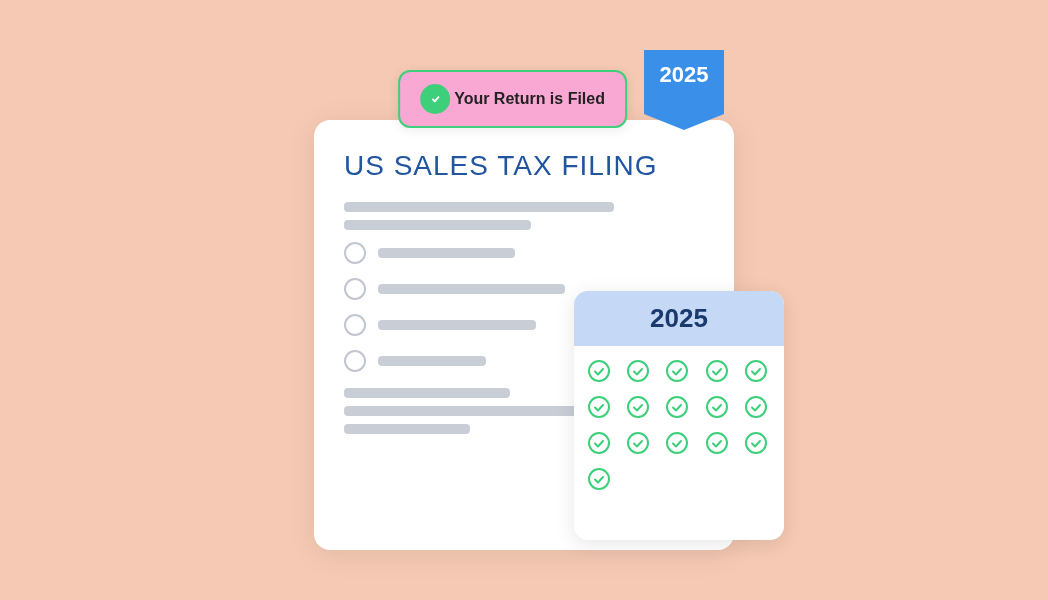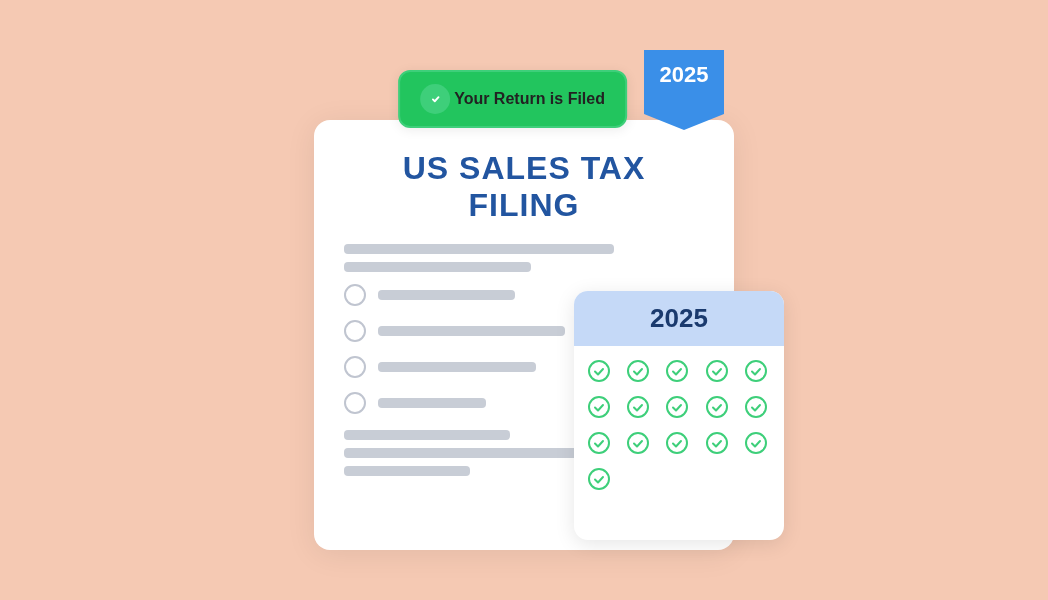--- a/index.html
+++ b/index.html
@@ -56,23 +56,23 @@
       border-radius: 16px;
       width: 420px;
       height: 430px;
       box-shadow: 0 4px 30px rgba(0,0,0,0.08);
       padding: 30px 30px 20px 30px;
       z-index: 1;
     }
 
     .doc-title {
       color: #2255a0;
-      font-size: 32px;
-      font-weight: 700;
-      text-align: center;
+      font-size: 28px;
+      font-weight: 400;
+      text-align: left;
       letter-spacing: 1px;
       margin-bottom: 20px;
     }
 
     
     .line-group {
       margin-bottom: 12px;
     }
 
     .gray-line {
@@ -169,21 +169,21 @@
     .cal-cell.empty {
       
     }
 
     
     .notification-badge {
       position: absolute;
       top: 30px;
       left: 50%;
       transform: translateX(-55%);
-      background: #22c55e;
+      background: #f9a8d4;
       border: 2px solid #3ecf7a;
       border-radius: 12px;
       padding: 12px 20px;
       display: flex;
       align-items: center;
       gap: 4px;
       box-shadow: 0 2px 12px rgba(0,0,0,0.08);
       z-index: 20;
       white-space: nowrap;
     }

